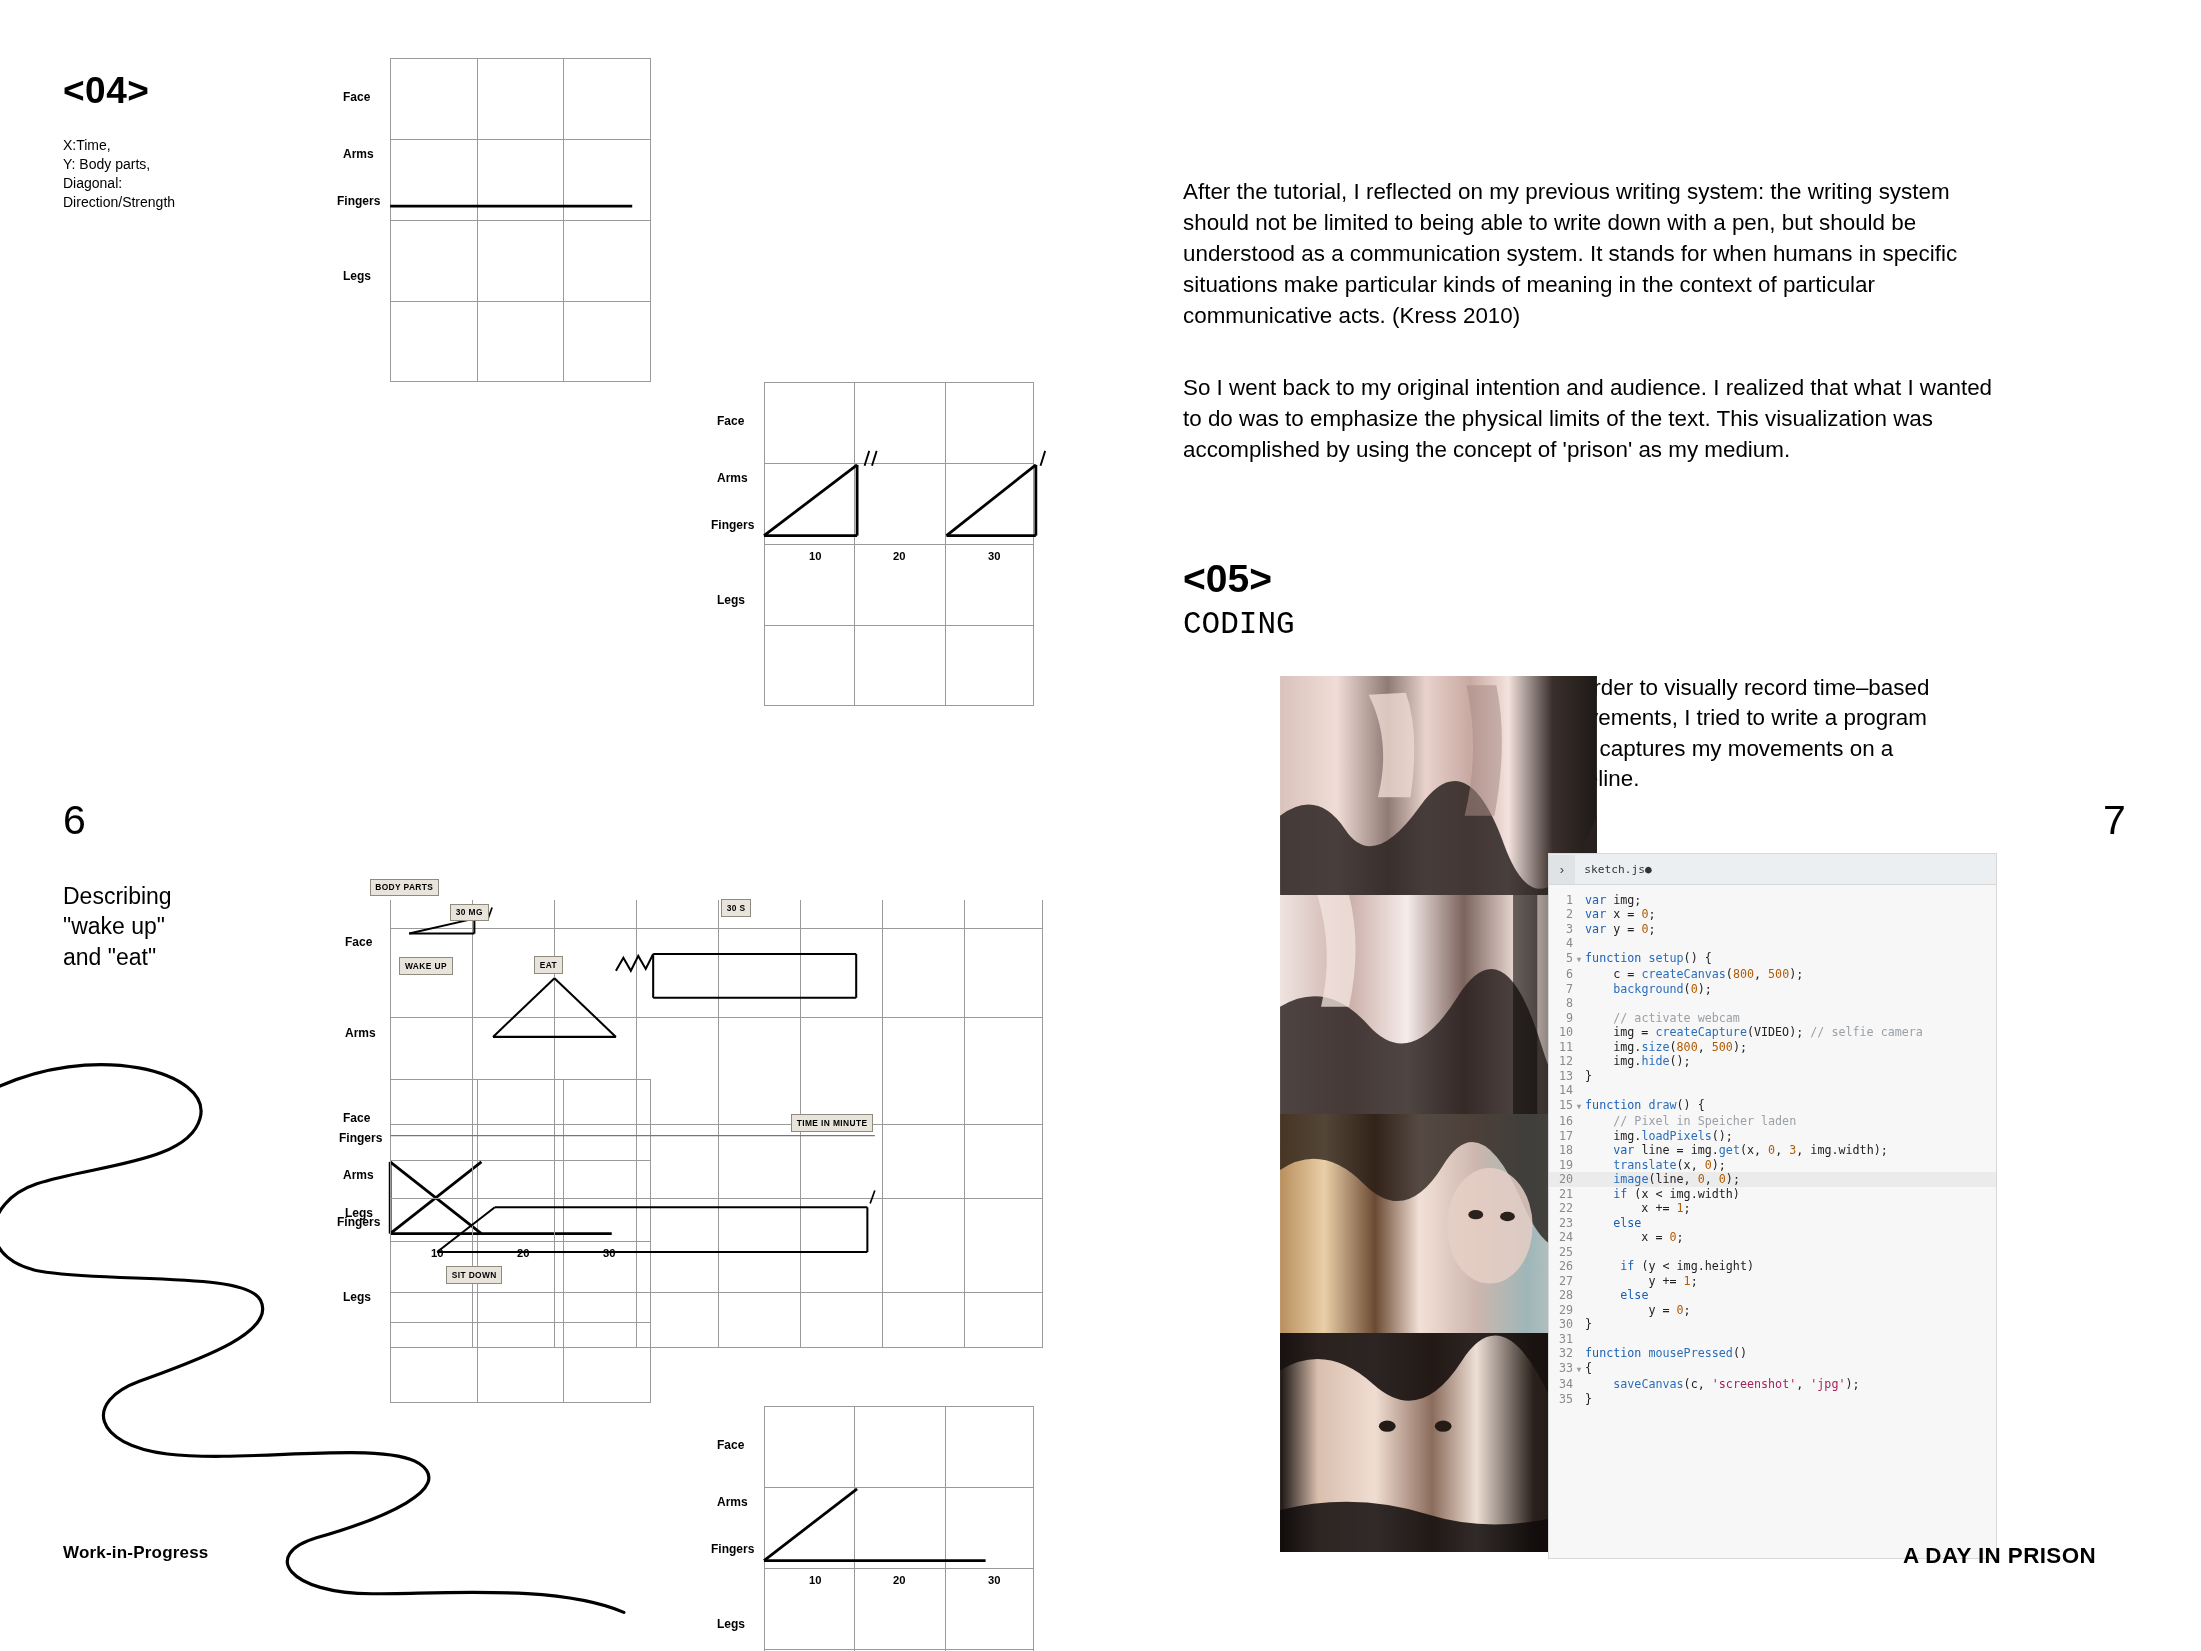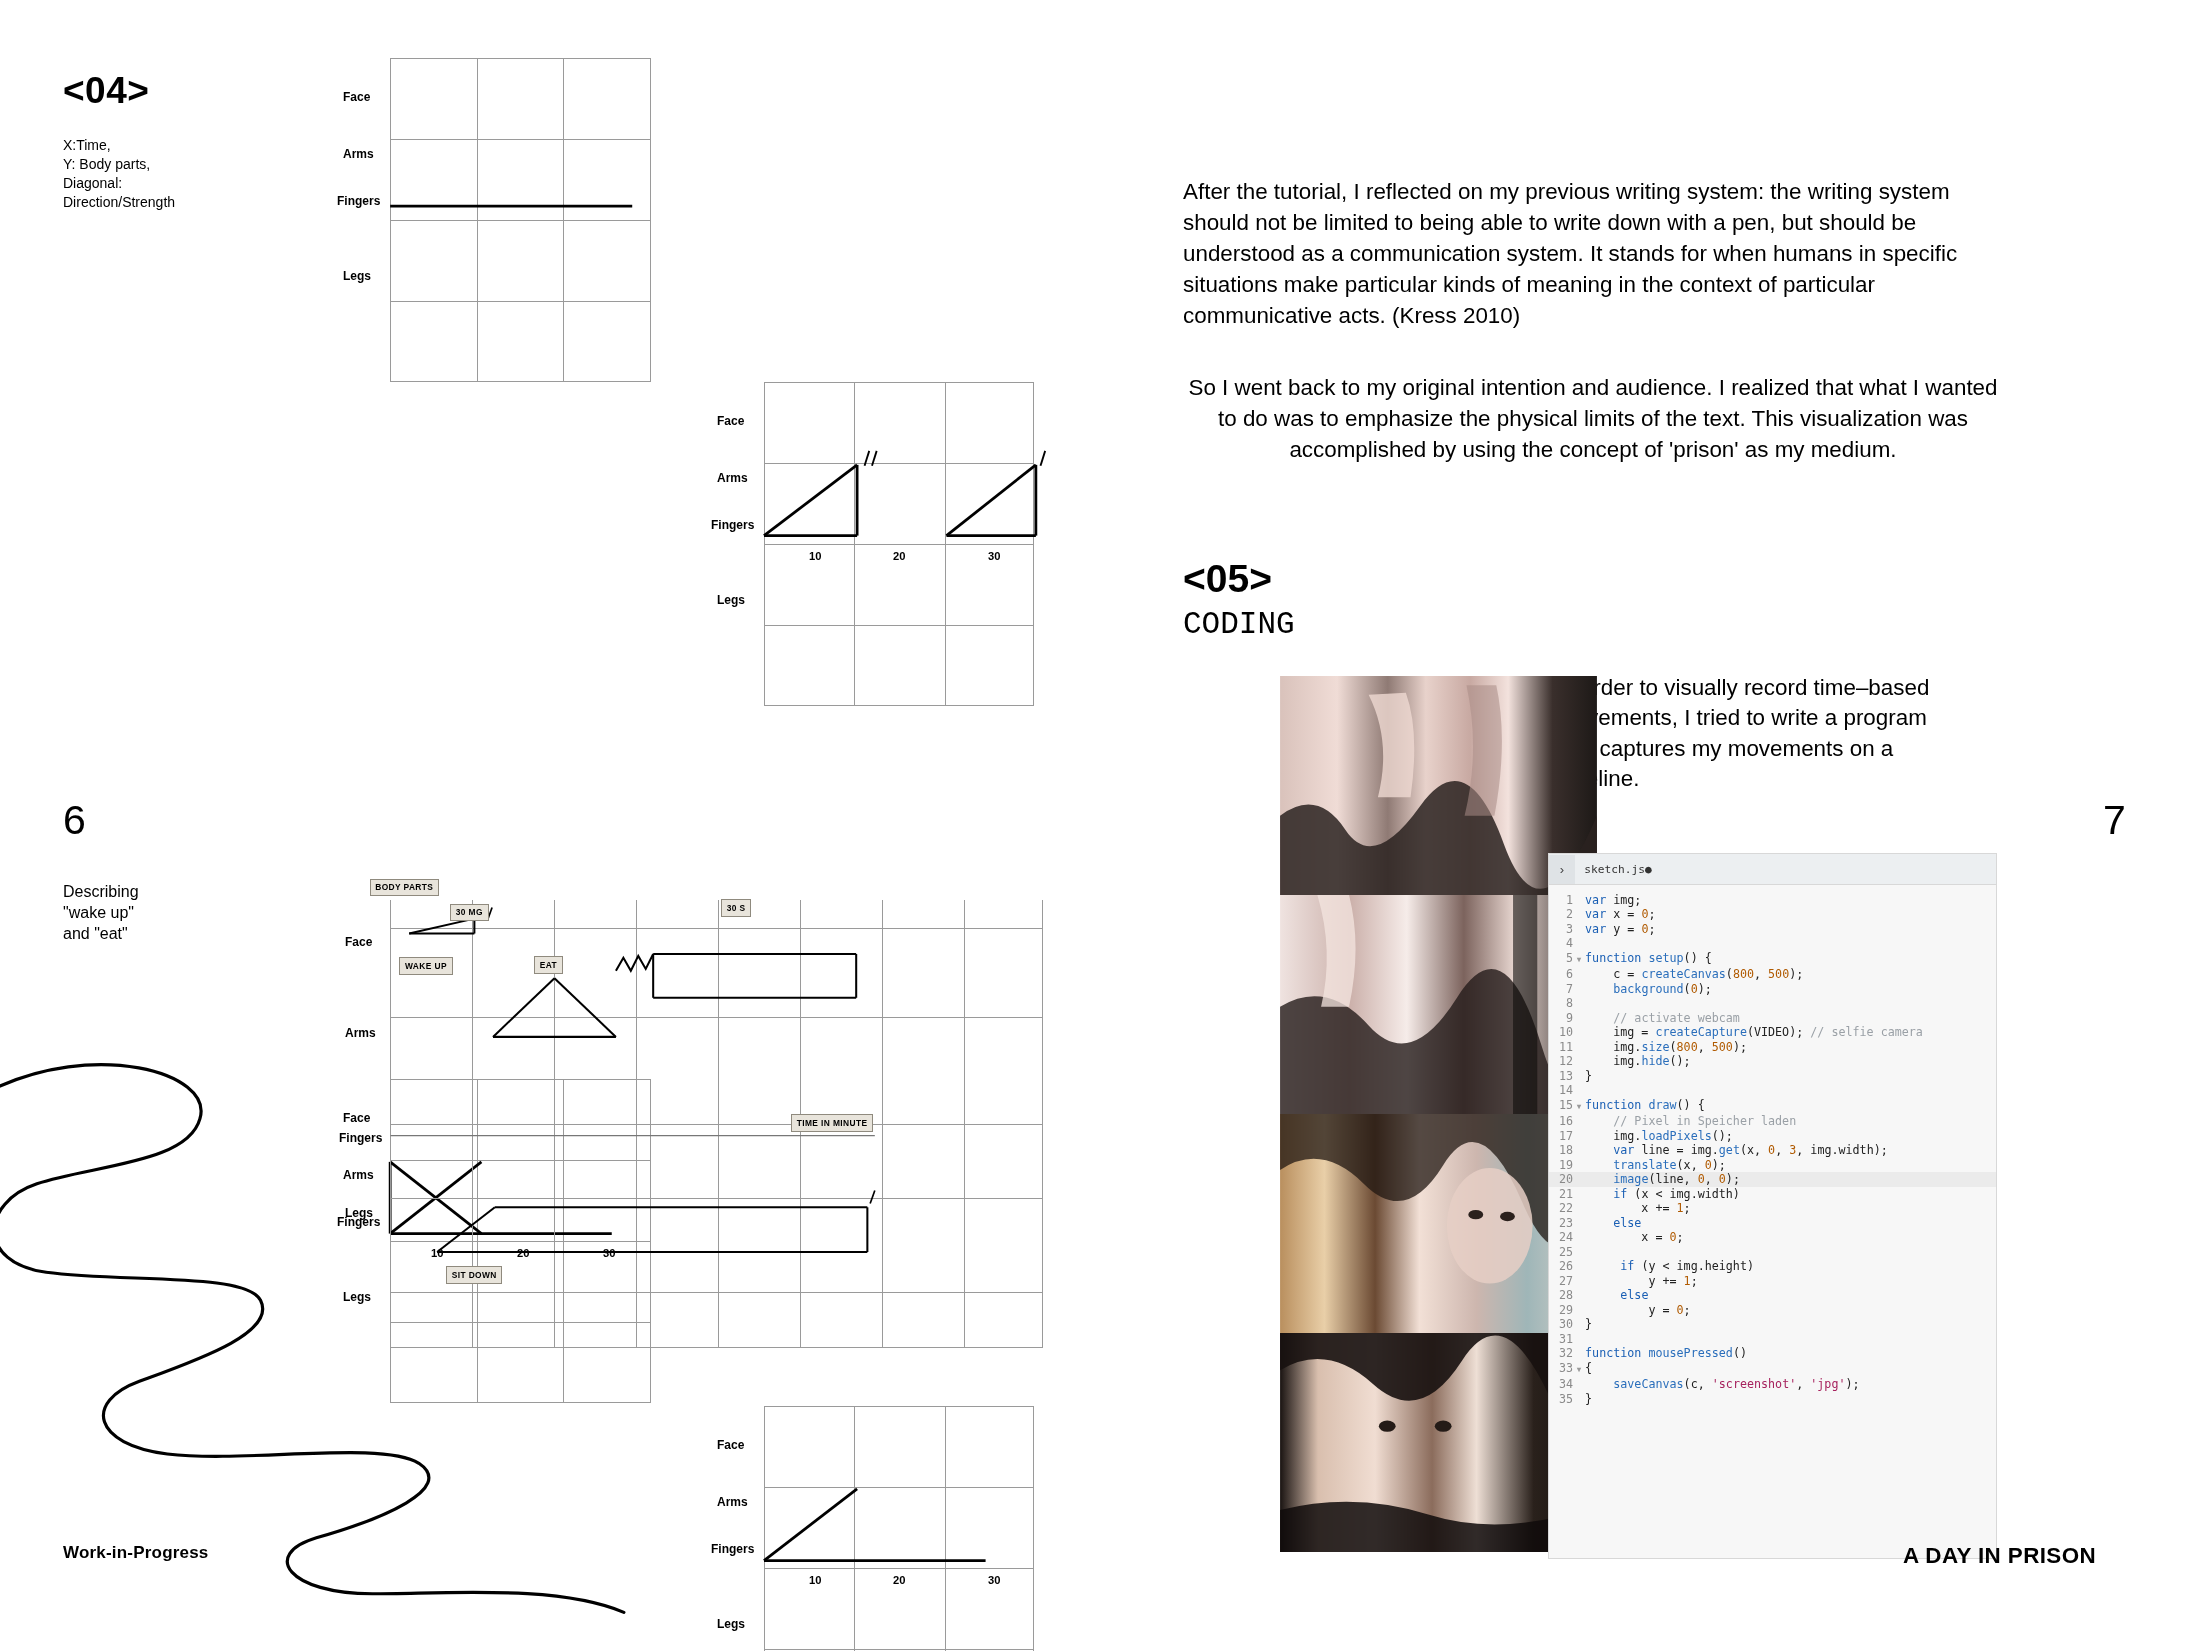--- a/index.html
+++ b/index.html
@@ -19,21 +19,21 @@
   .grid-wrap{position:absolute;}
   .gridbox{position:relative;}
   .gridbox .vline,.gridbox .hline{position:absolute;background:#9a9a9a;}
   .gridbox .vline{width:0.9px;top:0;bottom:0;}
   .gridbox .hline{height:0.9px;left:0;right:0;}
   .lbl{position:absolute;font-size:12px;font-weight:700;}
   .tick{position:absolute;font-size:11.2px;font-weight:700;}
   svg.overlay{position:absolute;left:0;top:0;overflow:visible;}
 
   .pagenum{position:absolute;font-size:41px;font-weight:400;}
-  .describe{position:absolute;font-size:16px;line-height:1.32;}
+  .describe{position:absolute;font-size:23px;line-height:1.32;}
   .wip{position:absolute;font-size:17px;font-weight:700;letter-spacing:0.2px;}
 
   .tag{position:absolute;background:#e8e4db;border:0.9px solid #8f8a7e;
        font-size:8.4px;font-weight:700;letter-spacing:0.4px;padding:2.8px 4.7px;white-space:nowrap;}
 
   
   .right{position:absolute;left:1101px;top:0;width:1101px;height:1652px;}
   .bigtitle{font-size:80px;font-weight:700;letter-spacing:-1.9px;line-height:1;}
   .para{font-size:22.4px;line-height:1.38;}
   .sec05num{font-size:39px;font-weight:700;}
@@ -248,21 +248,21 @@
                C300,538 330,580 420,580 C500,580 620,570 690,600" fill="none" stroke="#000" stroke-width="3.4" stroke-linecap="round"></path>
     </svg>
 
     <div class="wip" style="left:63px;top:1543px;">Work-in-Progress</div>
   </div>
 
   <div class="right">
 
 
     <div class="para" style="position:absolute;left:82px;top:177px;width:834px;">After the tutorial, I reflected on my previous writing system: the writing system should not be limited to being able to write down with a pen, but should be understood as a communication system. It stands for when humans in specific situations make particular kinds of meaning in the context of particular communicative acts. (Kress 2010)</div>
-    <div class="para" style="position:absolute;left:82px;top:373px;width:820px;text-align:center;">So I went back to my original intention and audience. I realized that what I wanted to do was to emphasize the physical limits of the text. This visualization was accomplished by using the concept of 'prison' as my medium.</div>
+    <div class="para" style="position:absolute;left:82px;top:373px;width:820px;">So I went back to my original intention and audience. I realized that what I wanted to do was to emphasize the physical limits of the text. This visualization was accomplished by using the concept of 'prison' as my medium.</div>
 
     <div style="position:absolute;left:82px;top:557px;">
       <div class="sec05num">&lt;05&gt;</div>
       <div class="sec05title">CODING</div>
     </div>
 
     <div class="codingnote" style="position:absolute;left:455px;top:673px;width:410px;">In order to visually record time–based movements, I tried to write a program that captures my movements on a timeline.</div>
 
     <div class="photos" style="left:179px;top:676px;">
       <div class="photo p1">

